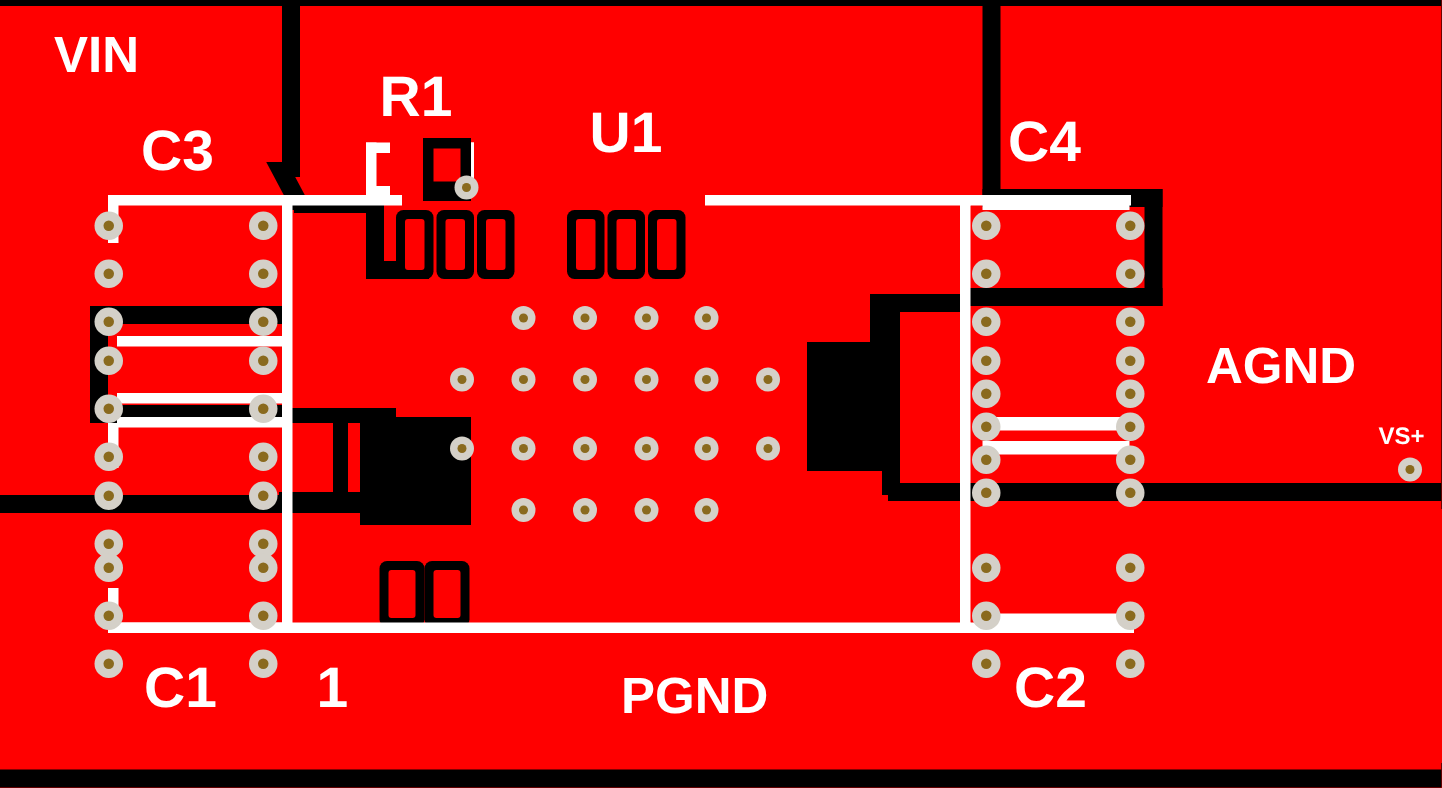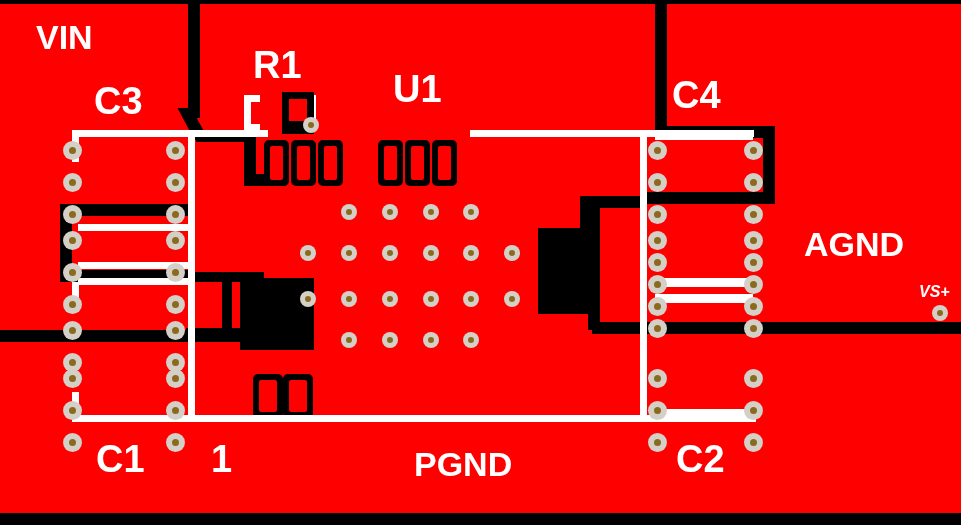--- a/index.html
+++ b/index.html
@@ -72,21 +72,21 @@
   .lbl {
     position: absolute;
     color: #FFFFFF;
     font-weight: bold;
     white-space: nowrap;
     line-height: 1;
     letter-spacing: 0px;
   }
   .lbl-big   { font-size: 38px; }
   .lbl-net   { font-size: 34px; }
-  .lbl-small { font-size: 16px; font-style: italic; }
+  .lbl-small { font-size: 16px; }
 
   
   .opad {
     position: absolute;
     background: #000000;
     border-radius: 5px;
   }
   .opad > i {
     position: absolute;
     left: 6px; right: 6px; top: 6px; bottom: 6px;

